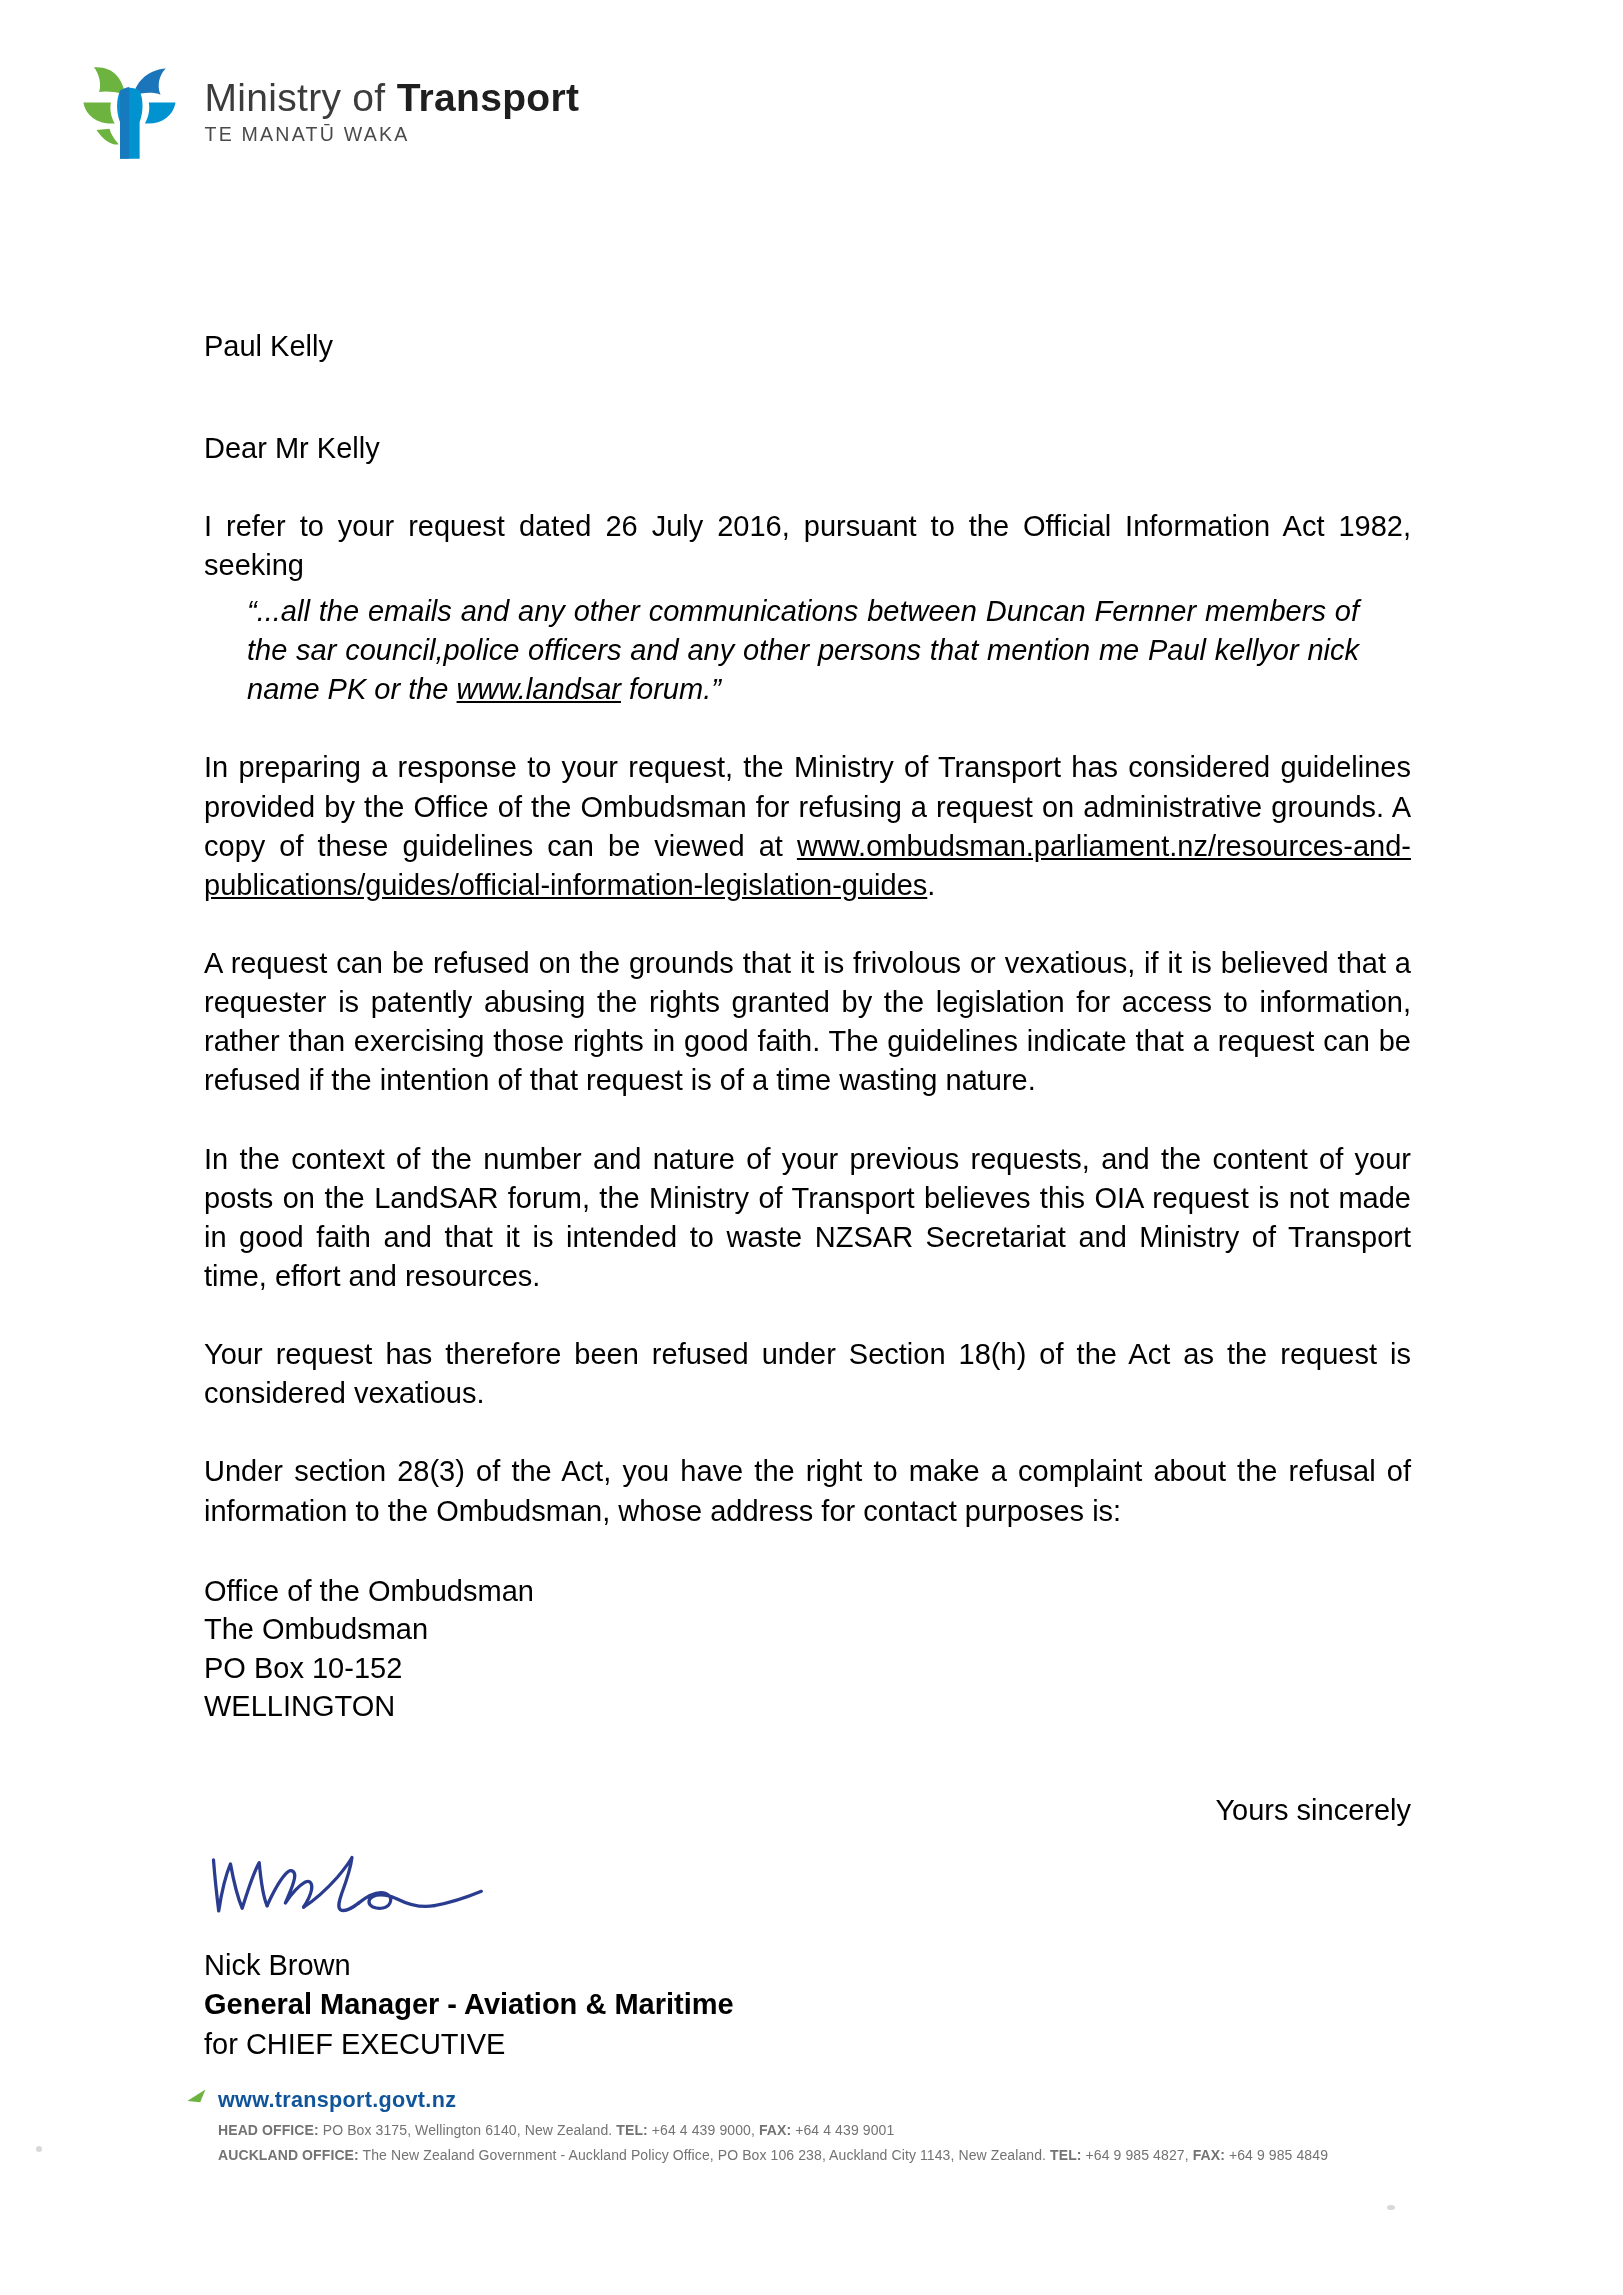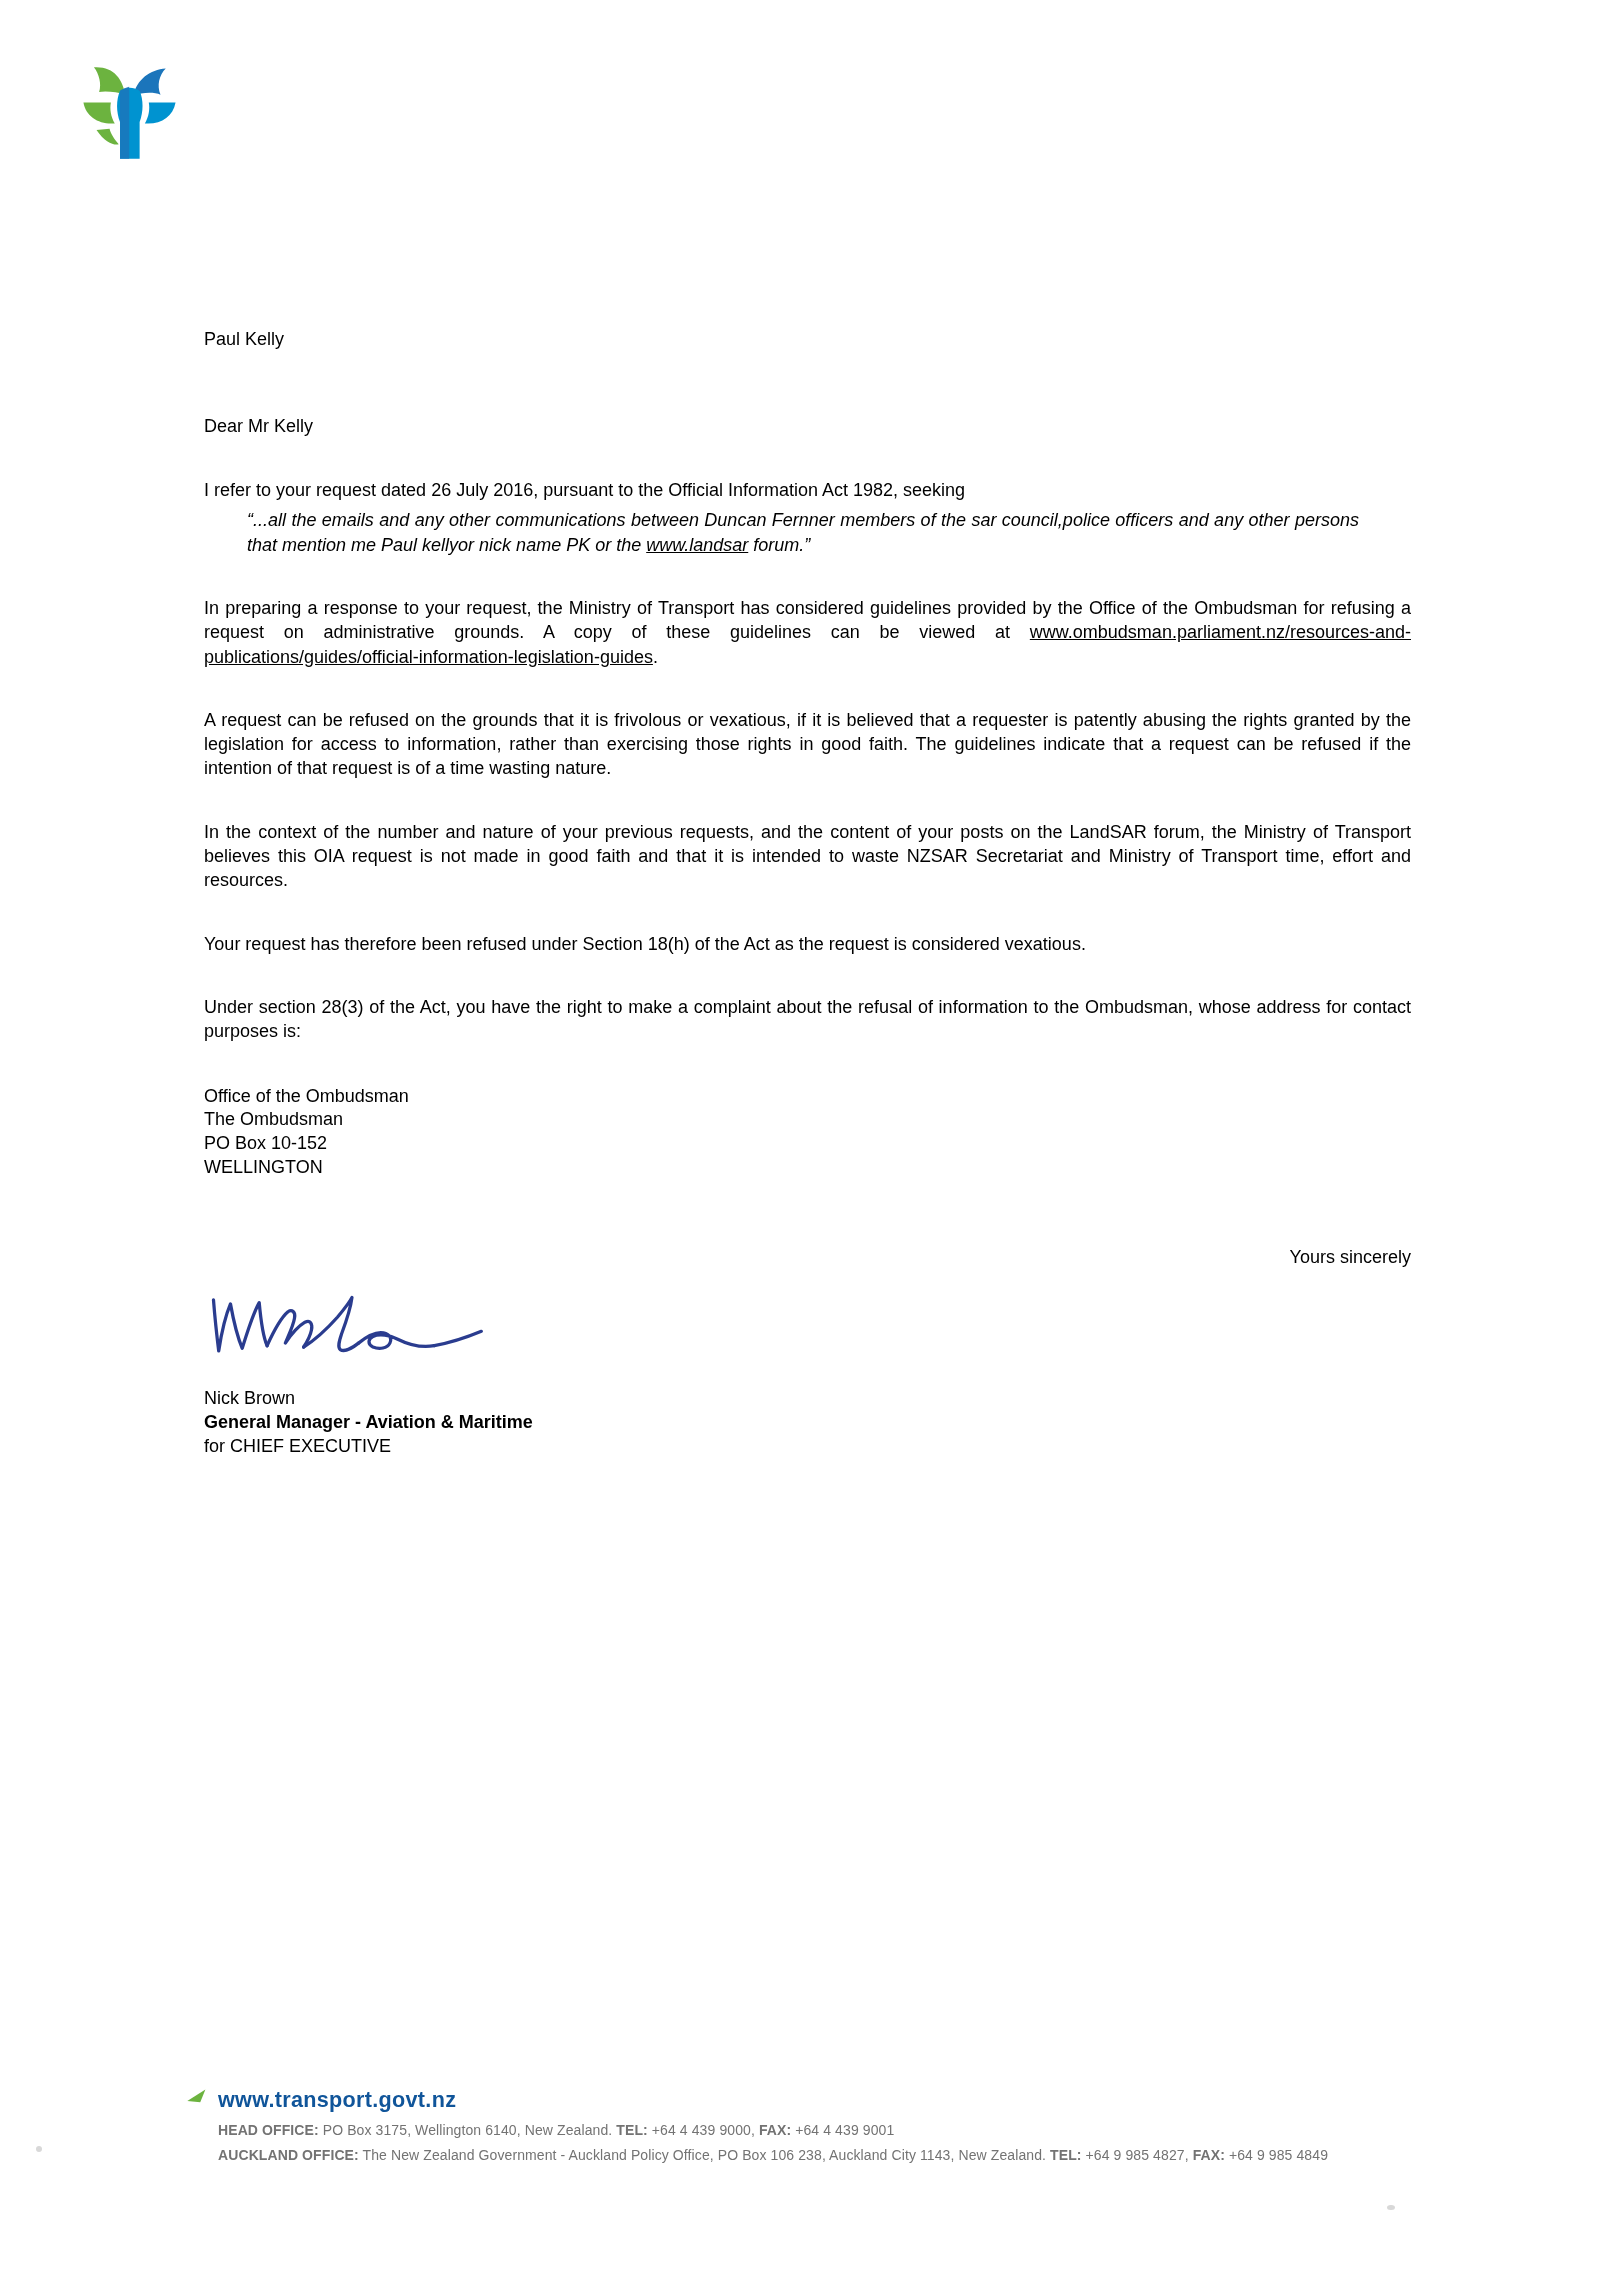--- a/index.html
+++ b/index.html
@@ -49,21 +49,21 @@
     margin-top: 7.9px;
     white-space: nowrap;
   }
 
   
   .letter {
     position: absolute;
     left: 204px;
     top: 327px;
     width: 1207px;
-    font-size: 18px;
+    font-size: 29px;
     line-height: 1.35;
   }
   .addressee { margin-bottom: 0; }
   .addressee .name { display: block; }
   .addressee .email {
     display: block;
     text-decoration: underline;
     margin-top: 3.9px;
   }
   .salutation { margin-top: 63px; }
@@ -153,20 +153,24 @@
 
       <path d="M2 62 C6 84 26 96 50 94 C44 84 42 72 44 62 Z" fill="#6cb33f"></path>
 
       <path d="M143 62 C139 84 120 96 96 94 C102 84 104 72 102 62 Z" fill="#0093d0"></path>
 
       <path d="M58 44 C52 58 52 76 58 92 L58 148 L88 148 L88 92 C94 76 94 58 88 44 C78 38 68 38 58 44 Z" fill="#0093d0"></path>
       <path d="M58 44 C64 40 72 38 72 38 L72 148 L58 148 Z" fill="#1b75bb" opacity="0.85"></path>
 
       <path d="M22 104 C34 122 48 128 56 126 C48 116 44 110 42 102 Z" fill="#6cb33f"></path>
     </svg>
+  </div>
+  <div class="logo-words">
+    <div class="logo-line1"><span>Ministry of </span><b>Transport</b></div>
+    <div class="logo-line2">TE MANATŪ WAKA</div>
   </div>
 </div>
 
 <div class="letter">
 
   <div class="addressee">
     <span class="name">Paul Kelly</span>
   </div>
 
   <div class="salutation">Dear Mr Kelly</div>

